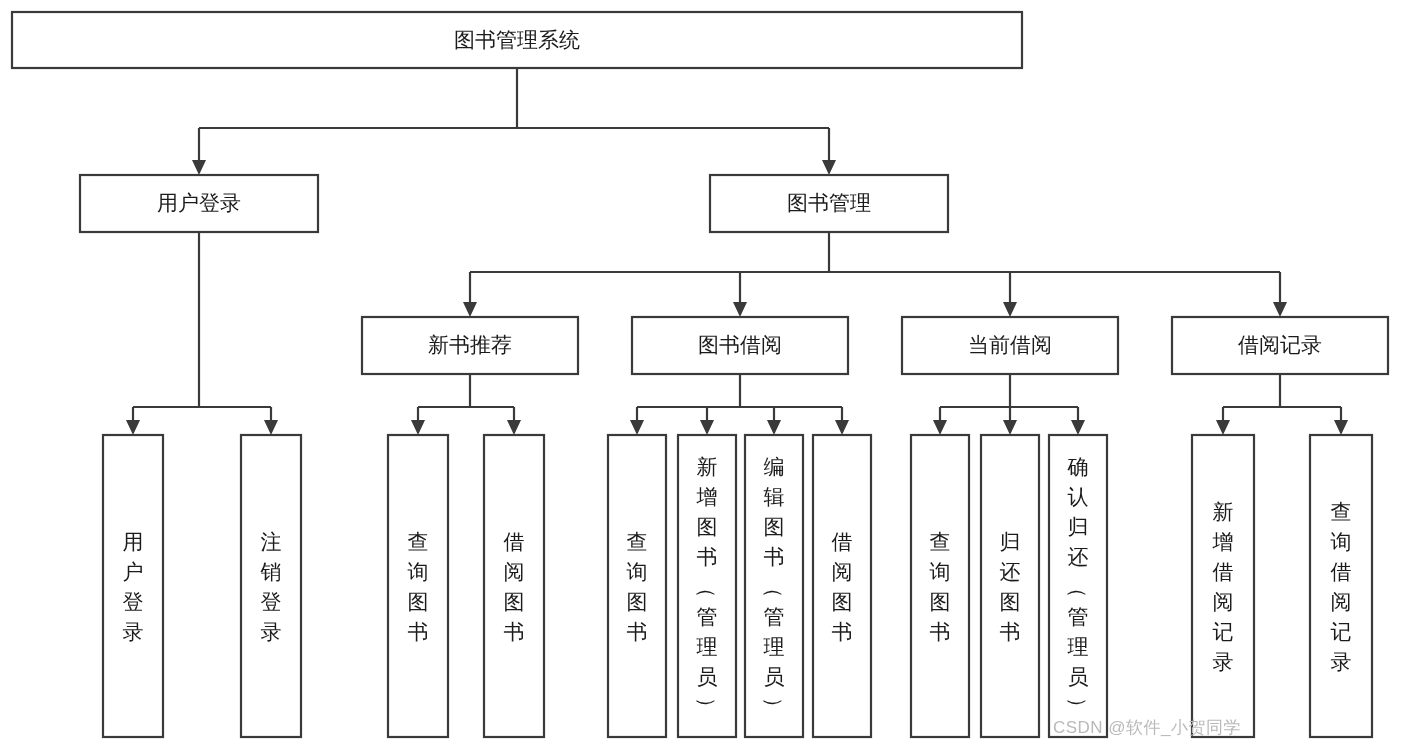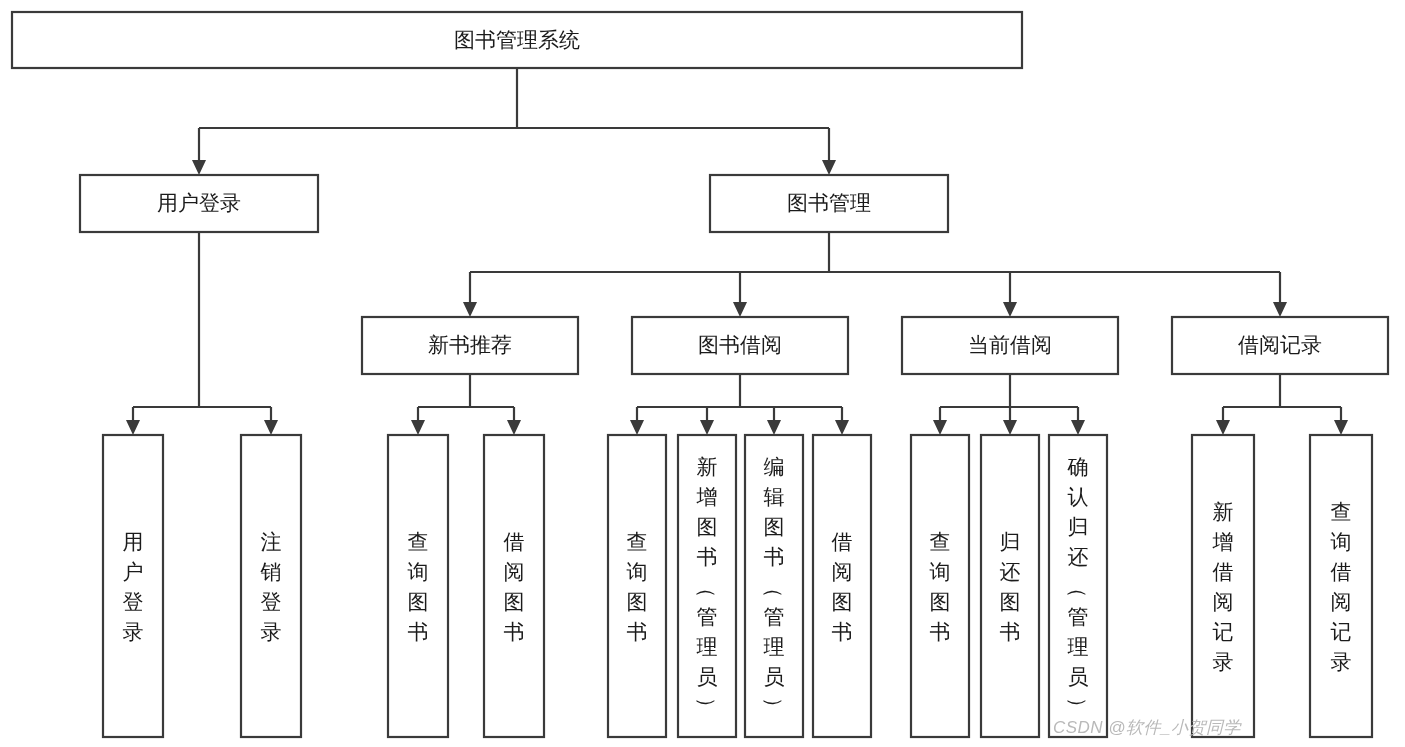--- a/index.html
+++ b/index.html
@@ -57,21 +57,20 @@
   .watermark {
     position: absolute;
     right: 10px;
     bottom: 8px;
     font-family: "Liberation Sans", "DejaVu Sans", sans-serif;
     font-size: 17px;
     color: #b9b9b9;
     letter-spacing: 0.5px;
     white-space: nowrap;
     pointer-events: none;
-    font-style: italic;
   }
 </style>
 </head>
 <body>
 
 <div id="diagram-root">
   <svg id="flow" viewBox="0 0 1405 747" xmlns="http://www.w3.org/2000/svg">
     <g id="connectors-layer">
         <path d="M 517 68 L 517 128" class="connector"></path>
         <path d="M 199 128 L 829 128" class="connector"></path>

